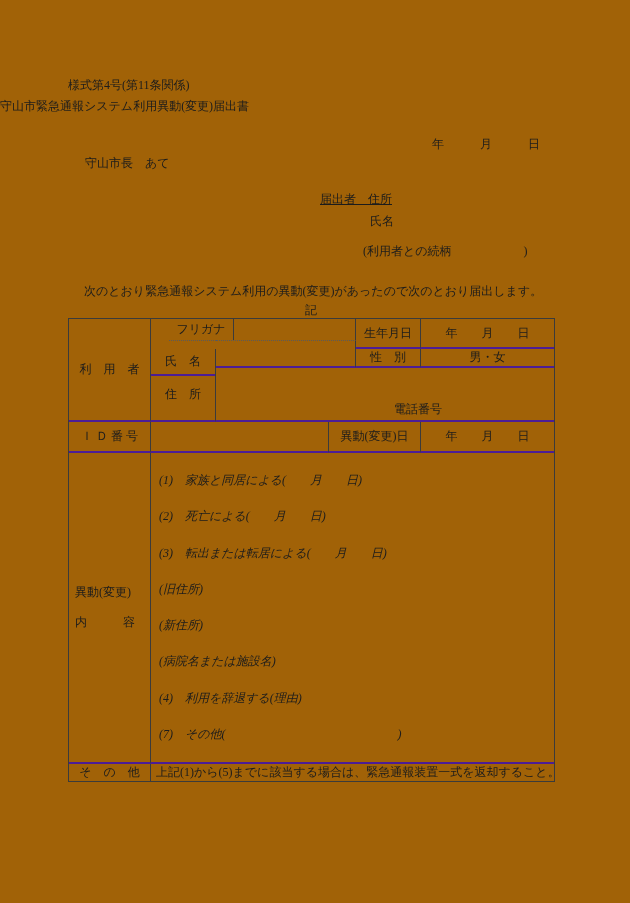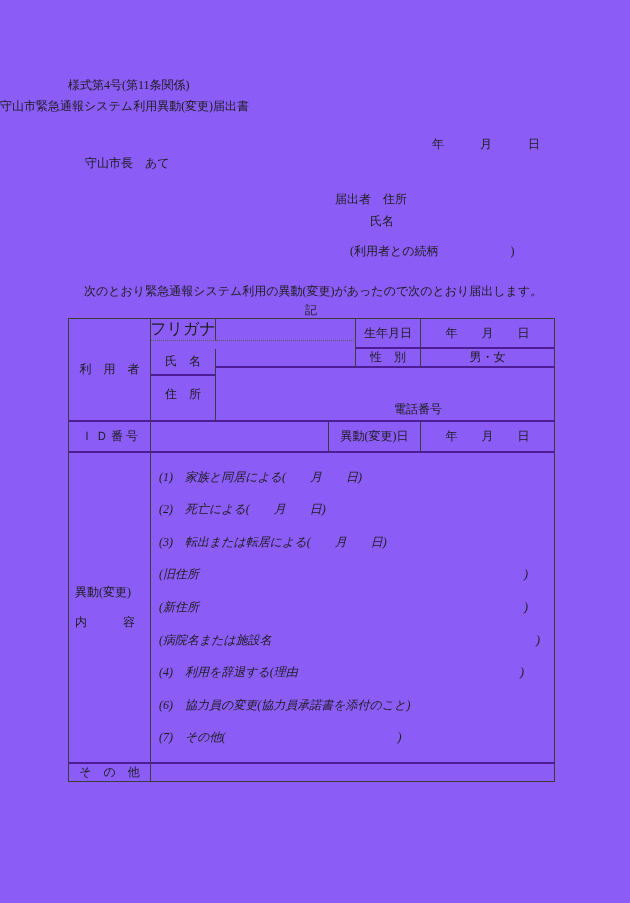--- a/index.html
+++ b/index.html
@@ -1,47 +1,47 @@
 <!DOCTYPE html>
 <html><head>
 <meta charset="utf-8">
 <style>
   html,body { margin:0; padding:0; background:#e8e8e8; }
   .page {
     position:relative; width:630px; height:903px; margin:0 auto;
-    background:#8b5cf6; color:#1c1c1c;
+    background:#a16207; color:#1c1c1c;
     font-family:"Liberation Serif","DejaVu Serif",serif;
     font-size:12px; overflow:hidden;
   }
   .t { position:absolute; line-height:1.3; white-space:pre; }
   .form-number { left:68px; top:78px; }
   .title { left:0; top:99px; width:630px; text-align:left; }
   .date-line { left:0; top:137px; width:540px; text-align:right; }
   .addressee { left:85px; top:156px; }
-  .applicant { left:335px; top:192px; }
+  .applicant { left:320px; top:192px;text-decoration:underline; }
   .applicant-name { left:370px; top:214px; }
-  .relation { left:350px; top:244px; }
+  .relation { left:363px; top:244px; }
   .intro { left:84px; top:284px; }
   .ki { left:0; top:303px; width:622px; text-align:center; }
 
   .form-table {
     position:absolute; left:68px; top:318px; width:485px; height:462px;
     border:1px solid #3b3b3b; box-sizing:content-box;
   }
   .cell {
     position:absolute; box-sizing:border-box;
     display:flex; align-items:center; white-space:pre; overflow:hidden;
   }
   .lbl { justify-content:center; text-align:center; }
   .br { border-right:1px solid #3b3b3b; }
   .bb { border-bottom:2px solid #4c1d95; }
   .bdot { border-bottom:1px dotted #5a5a5a; }
 
   .user-label      { left:0;   top:0;    width:82px;  height:103px; }
-  .furigana-label  { left:82px;top:0;    width:65px;  height:22px; font-size:16px; }
+  .furigana-label  { left:100px;top:0;    width:65px;  height:22px; font-size:12px; }
   .furigana-value  { left:147px;top:0;   width:140px; height:22px; }
   .name-label      { left:82px;top:22px; width:65px;  height:27px;margin-top:8px; }
   .name-value      { left:147px;top:22px;width:140px; height:27px; }
   .birth-label     { left:287px;top:0;   width:65px;  height:30px; }
   .birth-value     { left:352px;top:0;   width:133px; height:30px; justify-content:center; }
   .sex-label       { left:287px;top:30px;width:65px;  height:19px; }
   .sex-value       { left:352px;top:30px;width:133px; height:19px; justify-content:center; }
   .addr-label      { left:82px;top:49px; width:65px;  height:54px; }
   .addr-value      { left:147px;top:49px;width:338px; height:54px; }
   .phone-label     { position:absolute; left:178px; bottom:2px; }
@@ -52,21 +52,21 @@
   .content-label   { left:0;   top:134px;width:82px;  height:311px;
                      flex-direction:column; justify-content:center; align-items:stretch;
                      padding:0 6px; gap:13px; }
   .content-cell    { left:82px;top:134px;width:403px; height:311px;
                      flex-direction:column; justify-content:space-evenly; align-items:stretch;
                      padding-left:8px;font-style:italic; }
   .other-label     { left:0;   top:445px;width:82px;  height:17px; }
   .other-cell      { left:82px;top:445px;width:403px; height:17px; padding-left:5px; }
 
   .row { display:flex; align-items:center; white-space:pre; }
-  .spread { justify-content:space-between; }
+  .spread { }
   .pr26 { padding-right:26px; }
   .pr14 { padding-right:14px; }
   .pr30 { padding-right:30px; }
   .mid  { margin-left:172px; }
 </style>
 </head>
 <body>
 
 <div class="page">
 
@@ -129,24 +129,22 @@
       </div>
       <div class="row spread">
         <span>(病院名または施設名</span>
         <span class="pr14">)</span>
       </div>
       <div class="row spread">
         <span>(4)　利用を辞退する(理由</span>
         <span class="pr30">)</span>
       </div>
       <div class="row">
-        <span>(6)　協力員の変更(協力員承諾書を添付のこと)</span>
-      </div>
-      <div class="row">
         <span>(7)　その他(</span>
         <span class="mid">)</span>
       </div>
     </div>
 
     <div class="cell lbl br other-label">そ　の　他</div>
+    <div class="cell other-cell">上記(1)から(5)までに該当する場合は、緊急通報装置一式を返却すること。</div>
 
   </div>
 </div>
 
 </body></html>

